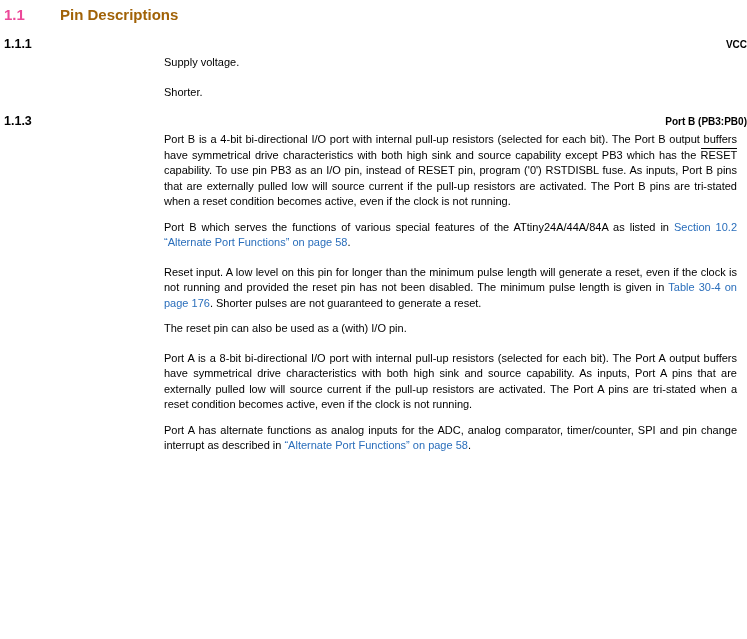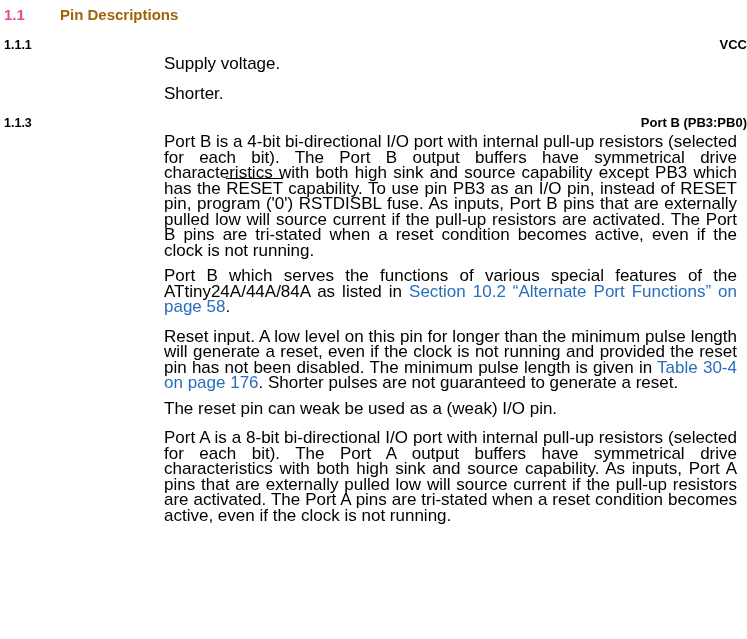--- a/index.html
+++ b/index.html
@@ -49,38 +49,38 @@
     justify-content: space-between;
   }
   .subsec-head .num {
     width: 58px;
     font-size: 12.5px;
     font-weight: bold;
     color: #000;
     flex: 0 0 58px;
   }
   .subsec-head .name {
-    font-size: 13px;
+    font-size: 10px;
     font-weight: bold;
     color: #000;
     white-space: nowrap;
   }
   .overline {
     border-top: 1.3px solid #000;
     padding-top: 0px;
     display: inline-block;
     line-height: 1.05;
   }
   .body-block {
     margin-left: 160px;
     margin-right: 10px;
     margin-top: 4px;
   }
   .para {
-    font-size: 17px;
+    font-size: 11px;
     line-height: 15.5px;
     color: #000;
     text-align: justify;
     margin: 0 0 10px 0;
   }
   .para:last-child {
     margin-bottom: 0;
   }
   a.xref {
     color: #2a6ebb;
@@ -130,23 +130,26 @@
         <span>Port B which serves the functions of various special features of the ATtiny24A/44A/84A as listed in </span><a class="xref" href="#">Section 10.2 “Alternate Port Functions” on page 58</a><span>.</span>
       </p>
     </div>
   </div>
 
   <div class="subsec">
     <div class="body-block">
       <p class="para">
         <span>Reset input. A low level on this pin for longer than the minimum pulse length will generate a reset, even if the clock is not running and provided the reset pin has not been disabled. The minimum pulse length is given in </span><a class="xref" href="#">Table 30-4 on page 176</a><span>. Shorter pulses are not guaranteed to generate a reset.</span>
       </p>
-      <p class="para">The reset pin can weak be used as a (weak) I/O pin.</p>
+      <p class="para">The reset pin can also be used as a (with) I/O pin.</p>
     </div>
   </div>
 
   <div class="subsec">
     <div class="body-block">
       <p class="para">Port A is a 8-bit bi-directional I/O port with internal pull-up resistors (selected for each bit). The Port A output buffers have symmetrical drive characteristics with both high sink and source capability. As inputs, Port A pins that are externally pulled low will source current if the pull-up resistors are activated. The Port A pins are tri-stated when a reset condition becomes active, even if the clock is not running.</p>
+      <p class="para">
+        <span>Port A has alternate functions as analog inputs for the ADC, analog comparator, timer/counter, SPI and pin change interrupt as described in </span><a class="xref" href="#">“Alternate Port Functions” on page 58</a><span>.</span>
+      </p>
     </div>
   </div>
 
 </div>
 
 </body></html>

